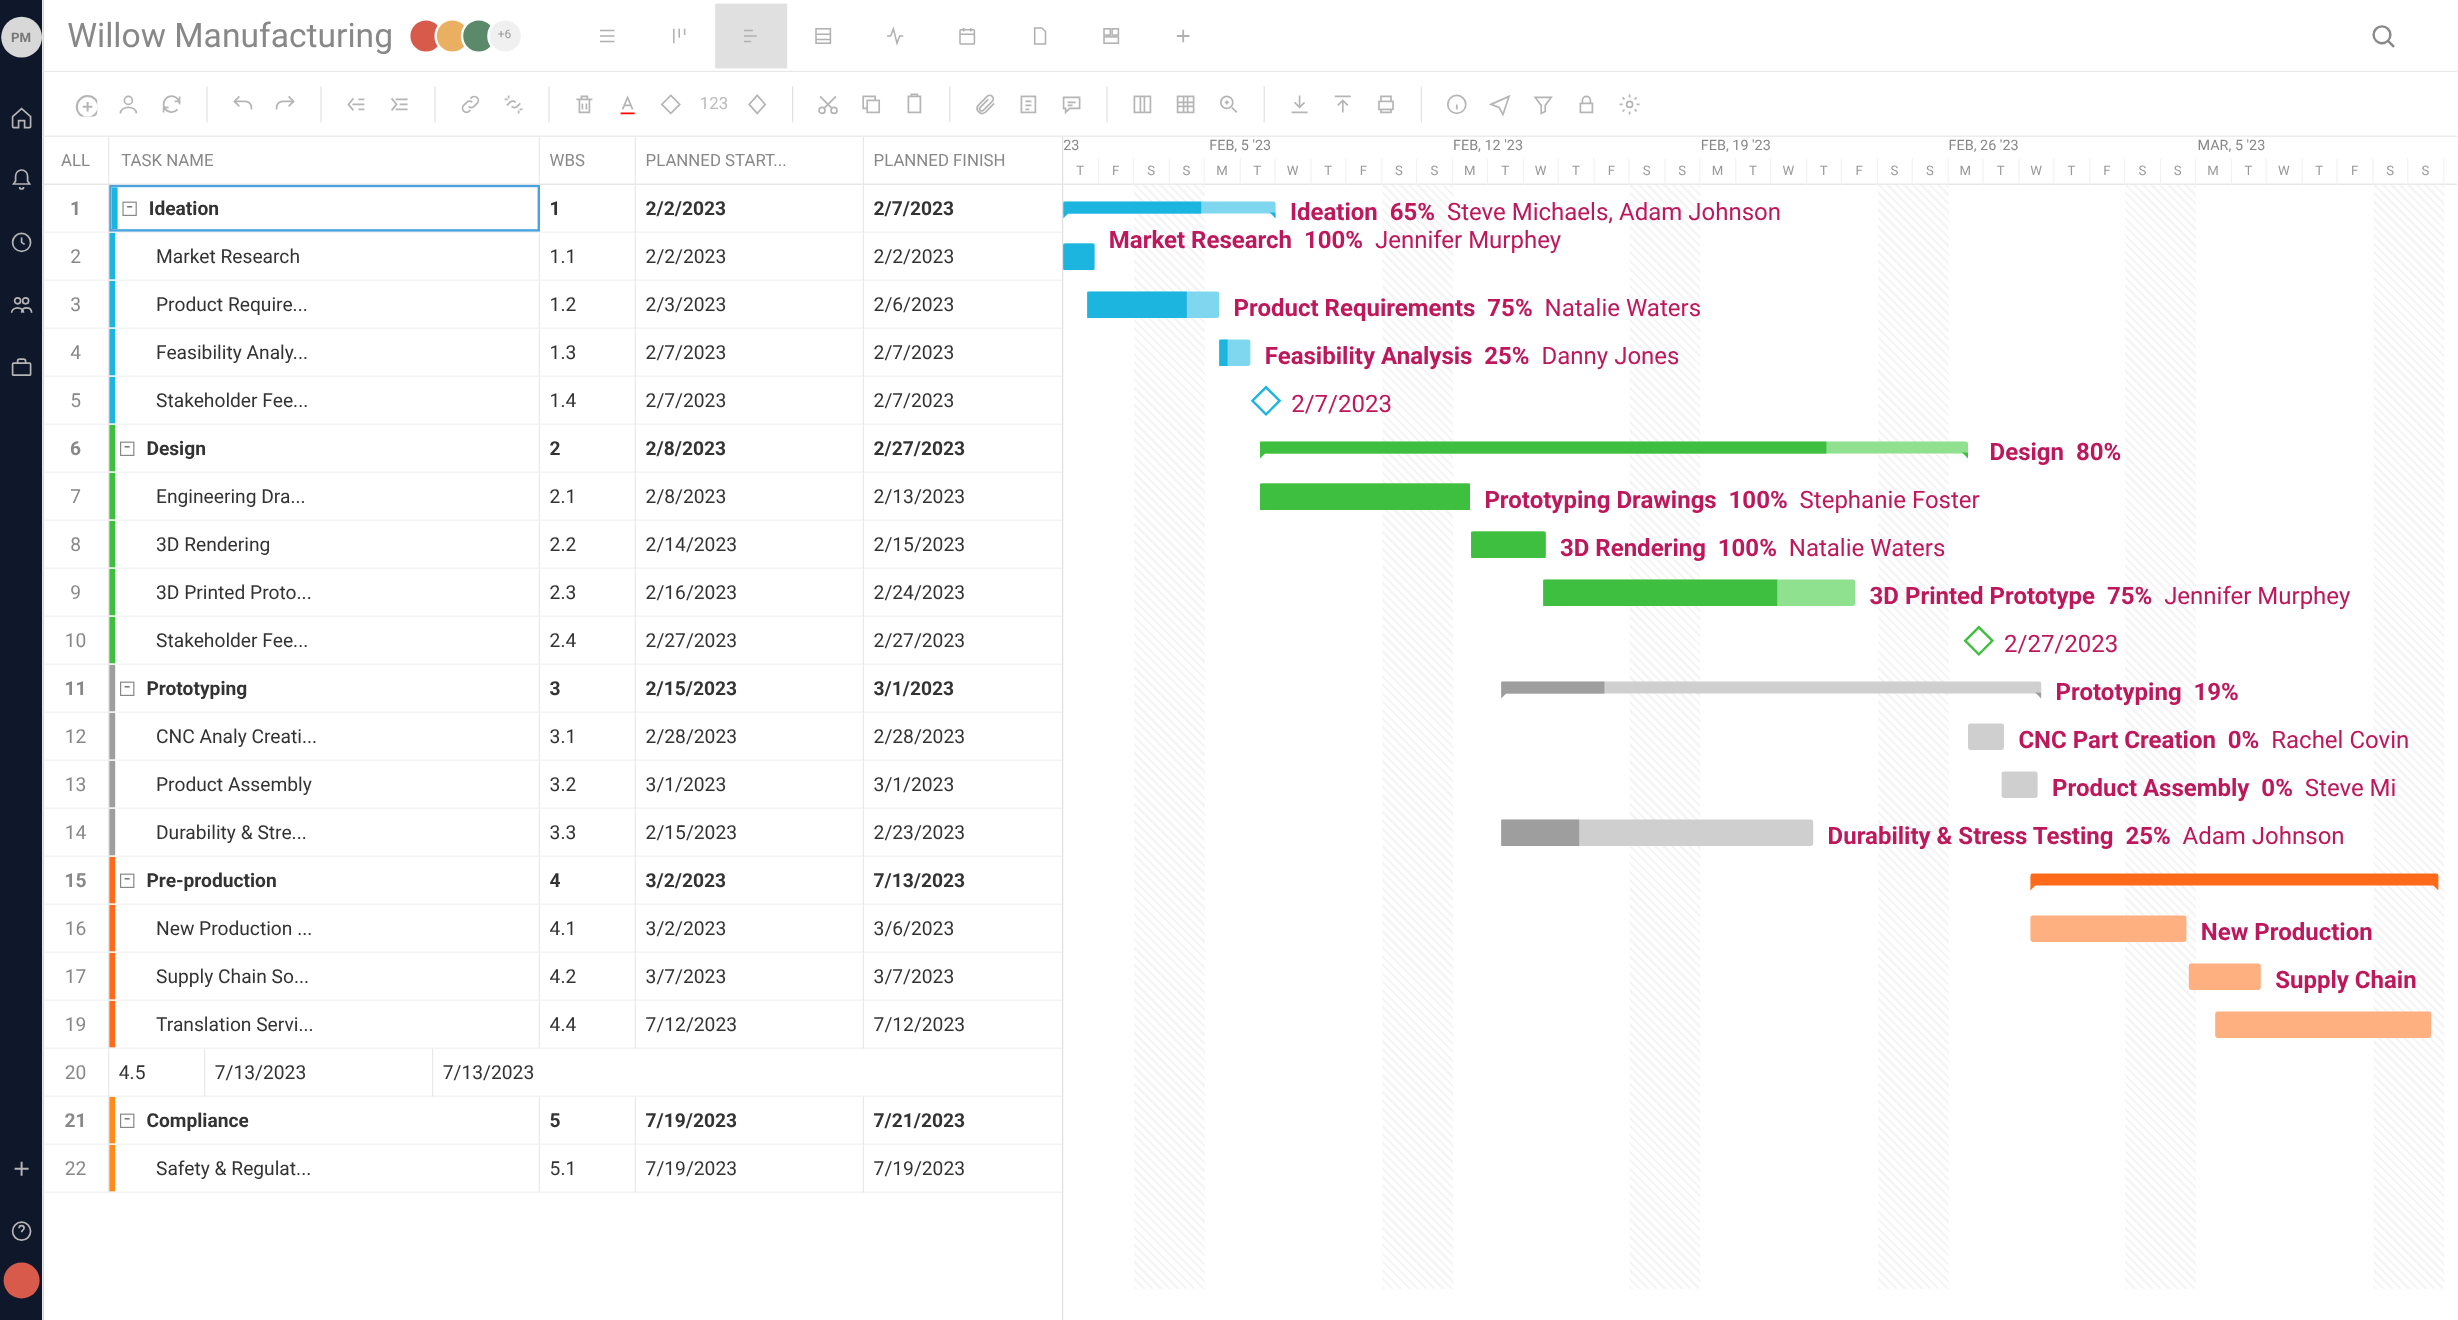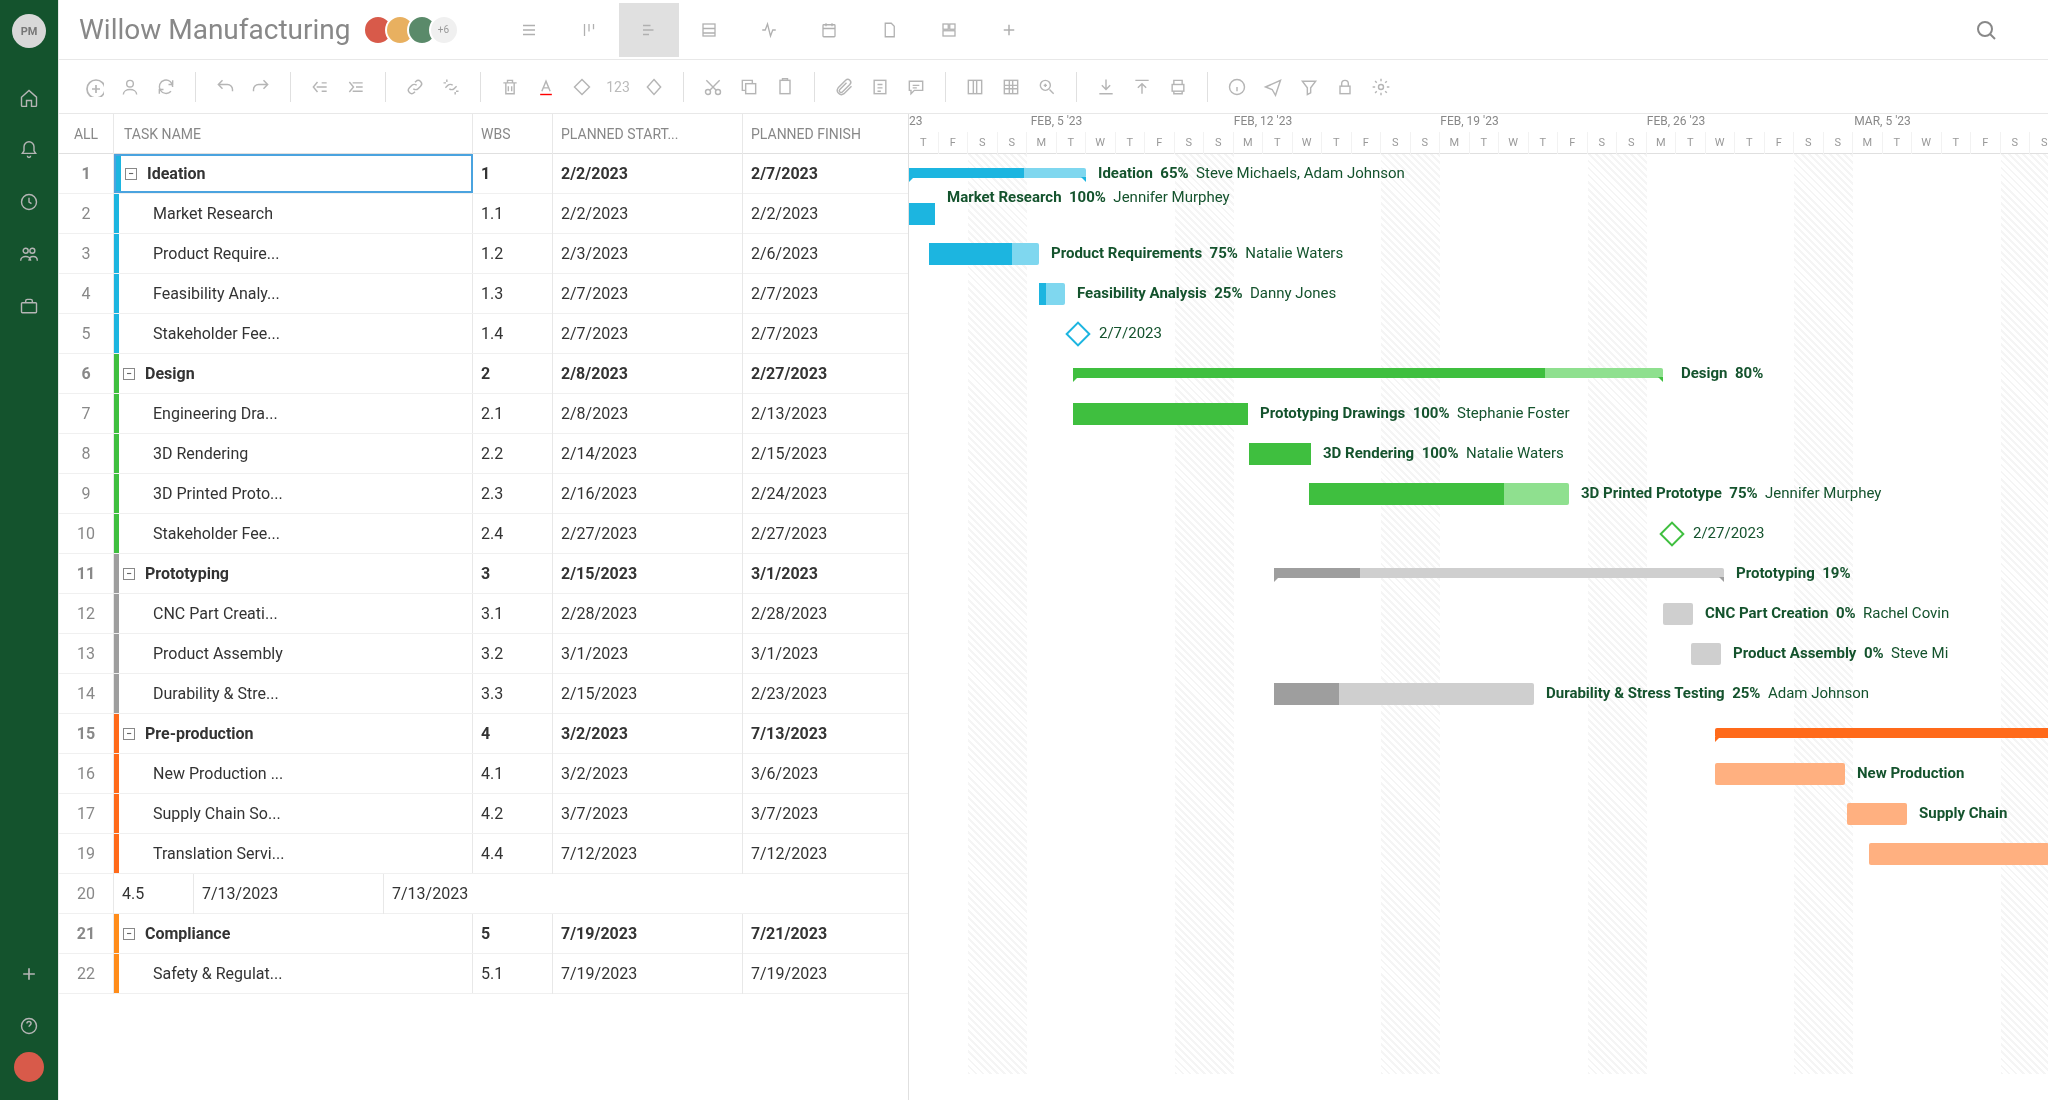--- a/index.html
+++ b/index.html
@@ -1,18 +1,18 @@
 <!DOCTYPE html>
 <html><head>
 <meta charset="utf-8">
 <style>
 * { box-sizing: border-box; margin: 0; padding: 0; }
 body { font-family: -apple-system, BlinkMacSystemFont, 'Segoe UI', Roboto, sans-serif; font-size: 14px; color: #333; background: #fff; width: 2048px; height: 1100px; overflow: hidden; }
 .app { display: flex; height: 100%; }
-.sidebar { width: 59px; background: #14532d; border-right: 1px solid #e8e8e8; display: flex; flex-direction: column; align-items: center; padding-top: 14px; }
+.sidebar { width: 36px; background: #0f172a; border-right: 1px solid #e8e8e8; display: flex; flex-direction: column; align-items: center; padding-top: 14px; }
 .logo { width: 34px; height: 34px; border-radius: 50%; background: #d8d8d8; display: flex; align-items: center; justify-content: center; font-size: 11px; font-weight: bold; color: #777; margin-bottom: 24px; }
 .side-icon { width: 28px; height: 28px; display: flex; align-items: center; justify-content: center; color: #b5b5b5; margin: 12px 0; cursor: pointer; }
 .side-icon svg { width: 20px; height: 20px; }
 .side-spacer { flex: 1; }
 .avatar-small { width: 30px; height: 30px; border-radius: 50%; background: #d85a4a; margin-bottom: 18px; }
 .main { flex: 1; display: flex; flex-direction: column; }
 .topbar { height: 60px; border-bottom: 1px solid #e8e8e8; display: flex; align-items: center; padding: 0 20px; }
 .proj-title { font-size: 28px; color: #888; font-weight: 400; margin-right: 20px; }
 .avatars { display: flex; margin-right: 40px; }
 .av { width: 30px; height: 30px; border-radius: 50%; margin-left: -8px; border: 2px solid #fff; }
@@ -56,21 +56,21 @@
 .gh-days { position:absolute; top:18px; height:22px; display:flex; }
 .gh-day { width: 21px; text-align:center; font-size:11px; color:#999; border-right:1px solid #f2f2f2; line-height:22px;}
 .gantt-body { position: relative; height: 920px; }
 .weekend { position:absolute; top:0; bottom:0; width:42px; background: repeating-linear-gradient(45deg,#f5f5f5,#f5f5f5 2px,#fff 2px,#fff 5px); }
 .gbar { position:absolute; height:22px; top:9px; border-radius:2px; }
 .gbar-parent { height:10px; top:12px; }
 .gbar-parent::before, .gbar-parent::after { content:''; position:absolute; bottom:-4px; width:0; height:0; border-top:5px solid currentColor; border-left:5px solid transparent; border-right:5px solid transparent; }
 .gbar-parent::before { left:0; border-left:0;}
 .gbar-parent::after { right:0; border-right:0;}
 .gbar-prog { position:absolute; left:0; top:0; bottom:0; }
-.glabel { position:absolute; top:10px; font-size:15px; white-space:nowrap; color:#14532d;}
+.glabel { position:absolute; top:10px; font-size:20px; white-space:nowrap; color:#be185d;}
 .glabel b { font-weight:bold; }
 .milestone { position:absolute; width:18px; height:18px; top:11px; transform:rotate(45deg); background:#fff; border:2px solid; }
 .grid-body::-webkit-scrollbar, .gantt-pane::-webkit-scrollbar { height:12px; width:12px; }
 .grid-body::-webkit-scrollbar-thumb, .gantt-pane::-webkit-scrollbar-thumb { background:#ccc; border-radius:6px; }
 </style>
 </head>
 <body>
 
 <div class="app">
   <div class="sidebar">
@@ -486,21 +486,21 @@
                 <span style="padding-left:6px; overflow:hidden; text-overflow:ellipsis;">Prototyping</span>
               </div>
               <div class="rwbs">3</div>
               <div class="rps">2/15/2023</div>
               <div class="rpf">3/1/2023</div>
             </div>
             <div class="row">
               <div class="rnum">12</div>
               <div class="rname">
                 <div class="colorbar" style="background:#9e9e9e"></div>
-                <span style="padding-left:30px; overflow:hidden; text-overflow:ellipsis;">CNC Part Creati...</span>
+                <span style="padding-left:30px; overflow:hidden; text-overflow:ellipsis;">CNC Analy Creati...</span>
               </div>
               <div class="rwbs">3.1</div>
               <div class="rps">2/28/2023</div>
               <div class="rpf">2/28/2023</div>
             </div>
             <div class="row">
               <div class="rnum">13</div>
               <div class="rname">
                 <div class="colorbar" style="background:#9e9e9e"></div>
                 <span style="padding-left:30px; overflow:hidden; text-overflow:ellipsis;">Product Assembly</span>

